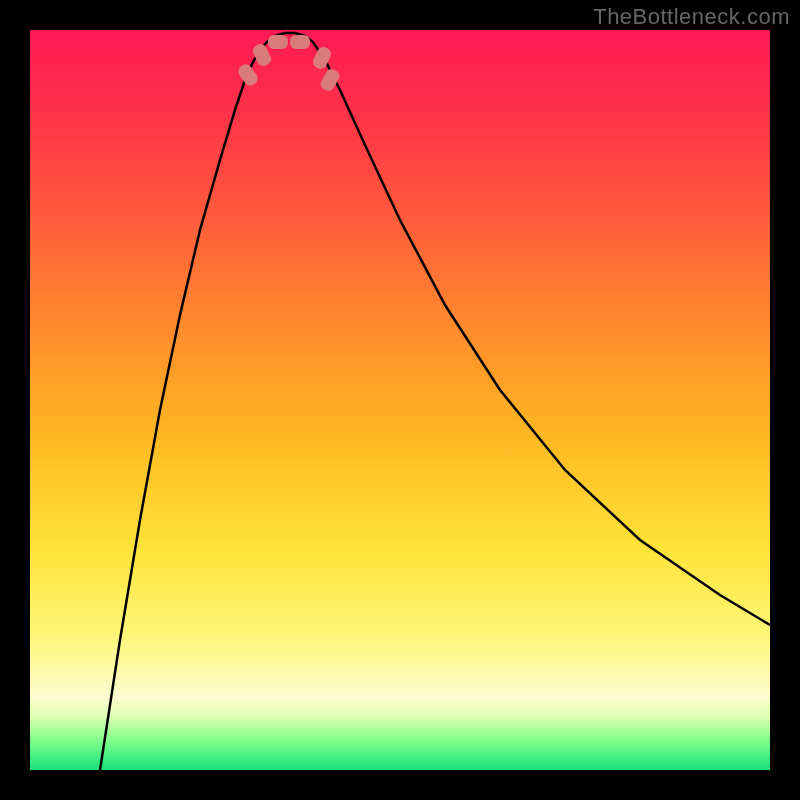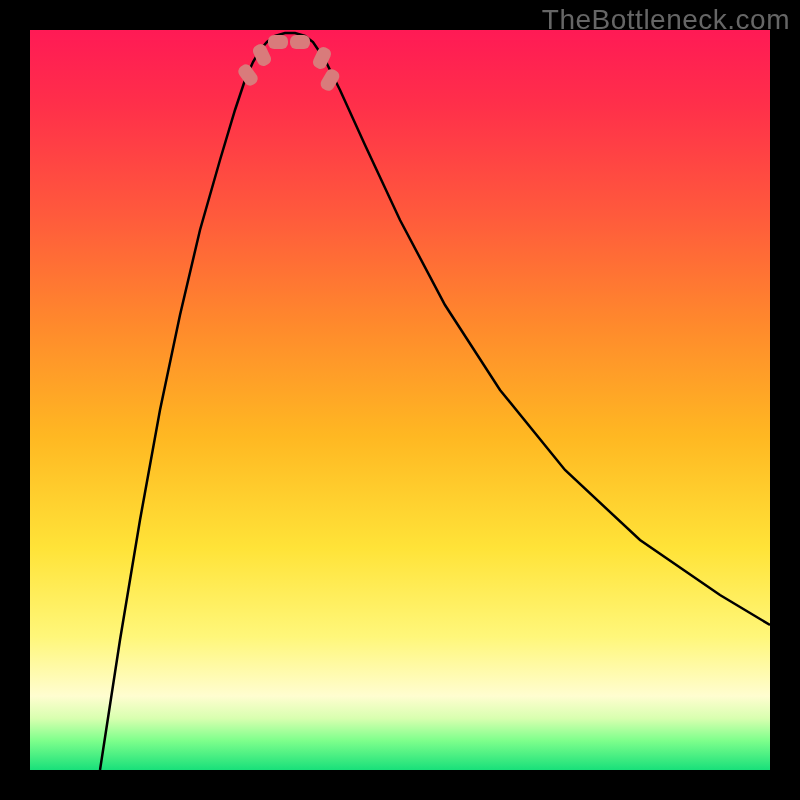--- a/index.html
+++ b/index.html
@@ -42,21 +42,21 @@
     position: absolute;
     left: 0; top: 0;
     width: 740px;
     height: 740px;
   }
   .watermark {
     position: absolute;
     top: 4px;
     right: 10px;
     color: #666;
-    font-size: 28px;
+    font-size: 22px;
     letter-spacing: 0.5px;
     user-select: none;
   }
   .marker {
     position: absolute;
     border-radius: 6px;
     background: #d97b7b;
   }
 </style>
 </head>

